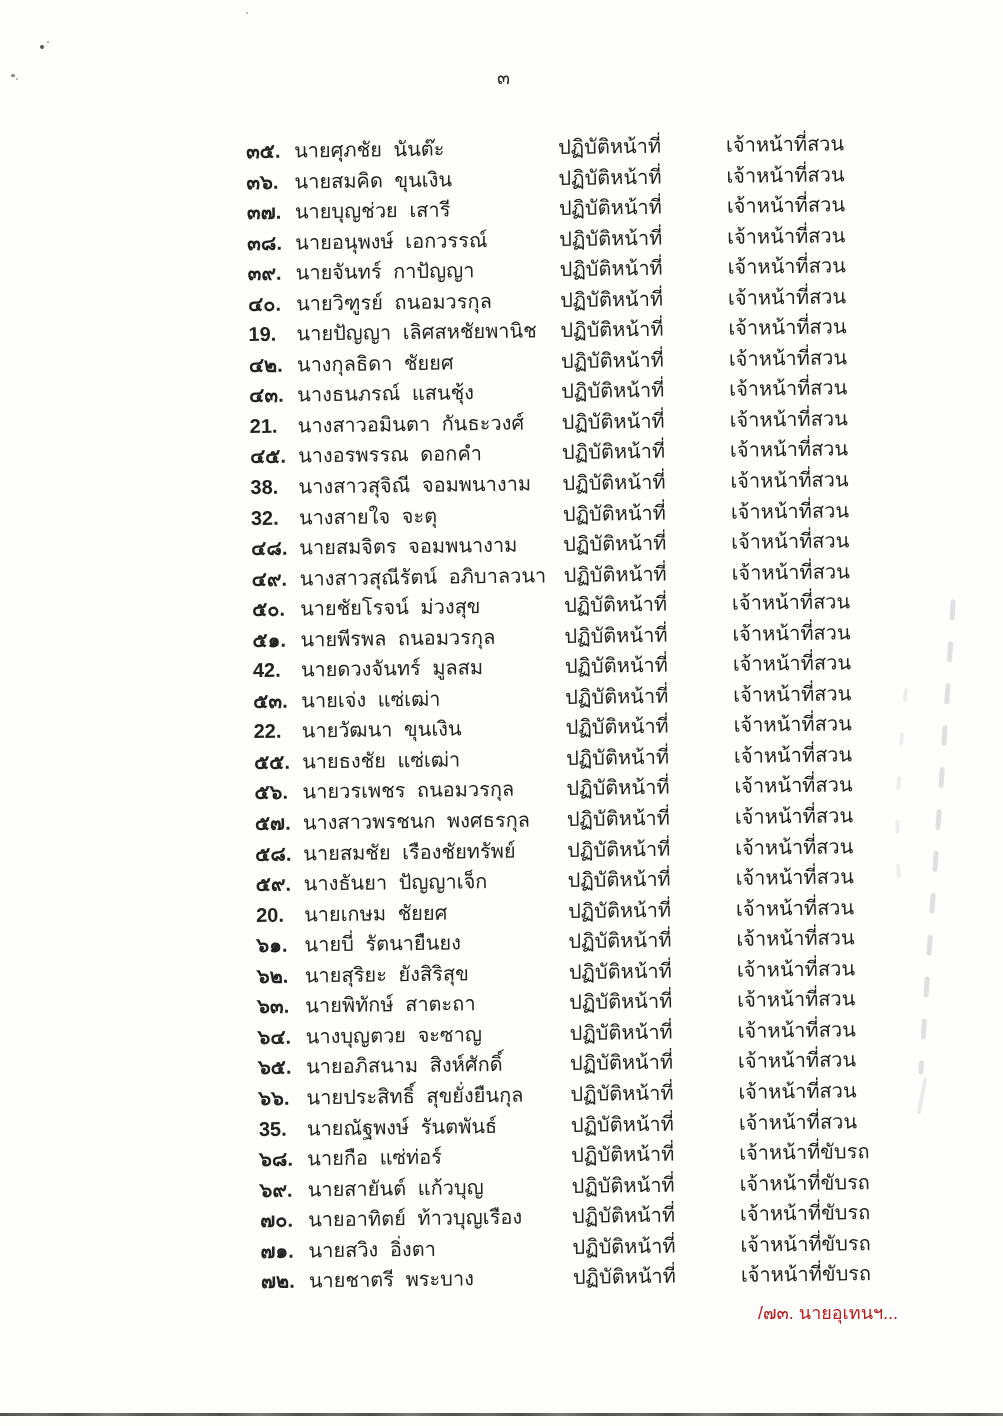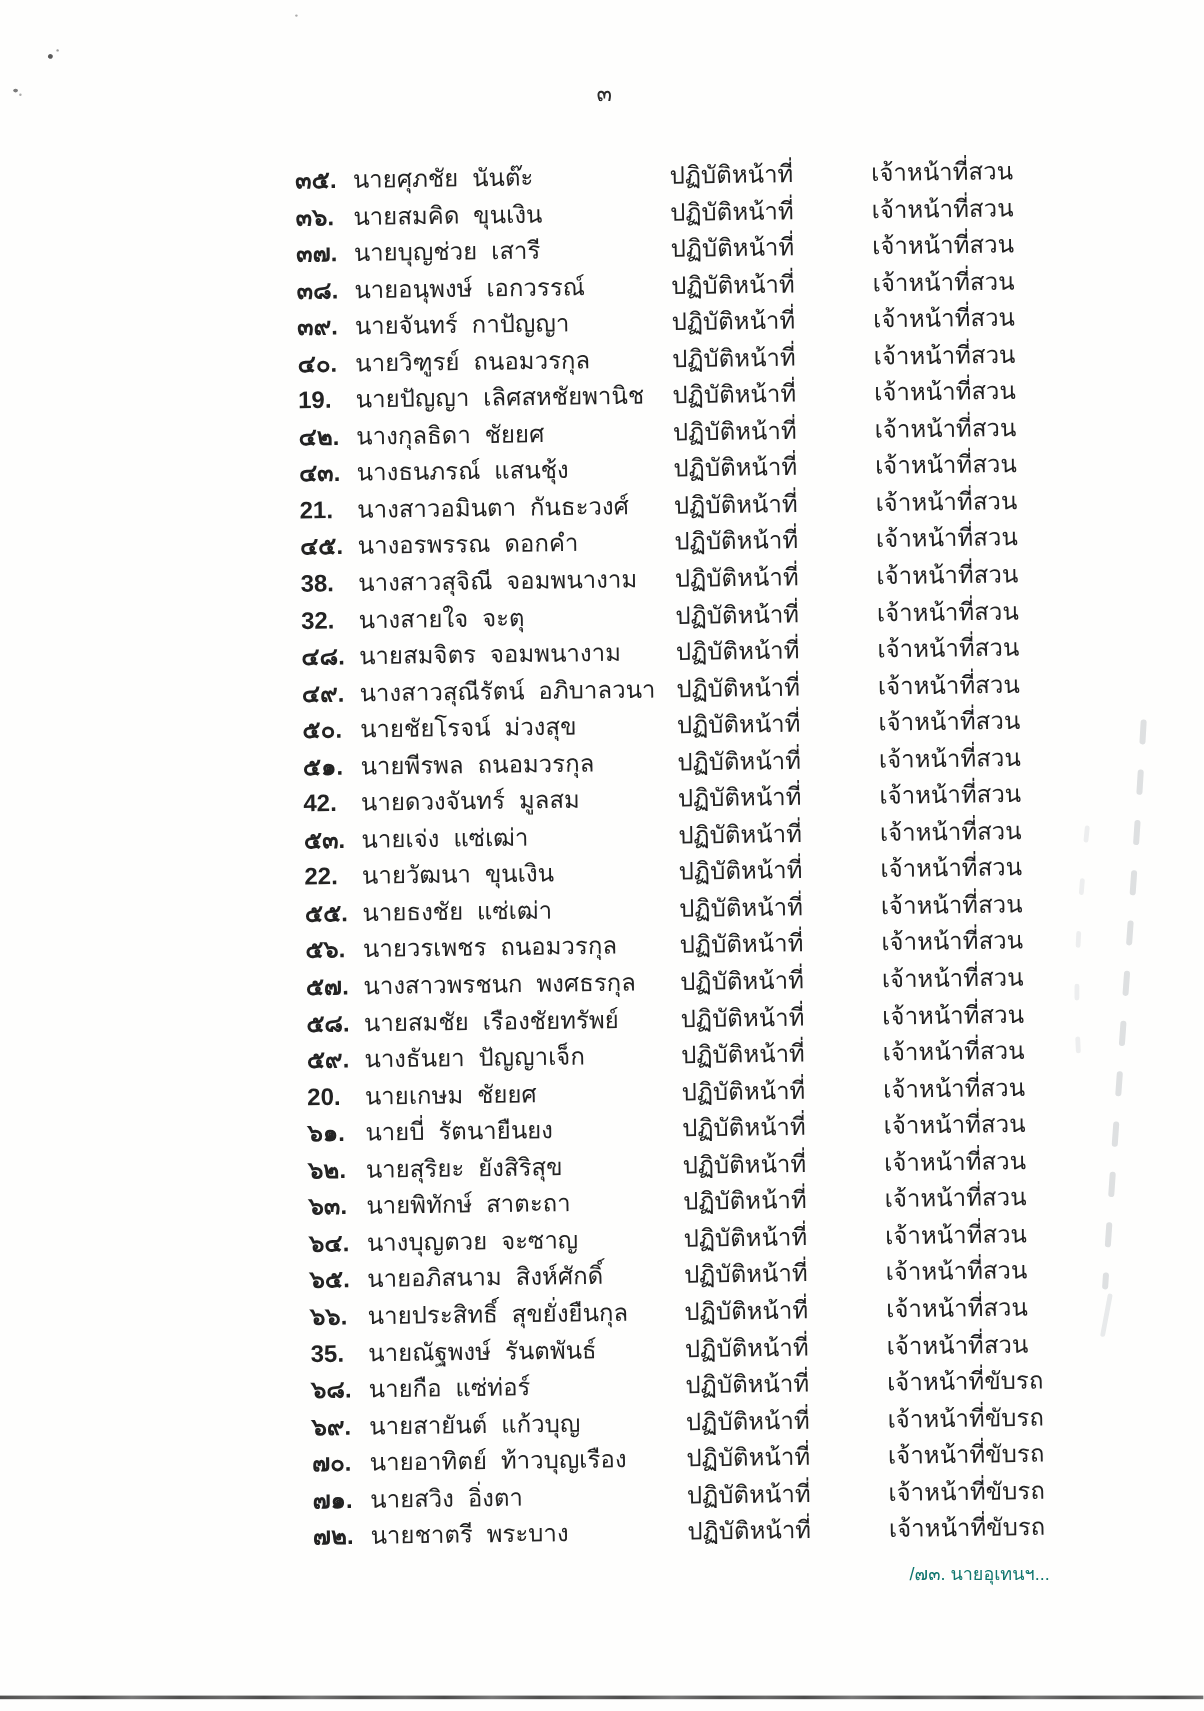--- a/index.html
+++ b/index.html
@@ -41,23 +41,23 @@
   }
   .cell-name { word-spacing: 6px; }
   .no {
     display: inline-block;
     width: 48px;
     font-weight: bold;
   }
   .continuation-note {
     position: absolute;
     left: 758px; top: 1298px;
-    font-size: 15px;
+    font-size: 18px;
     line-height: 30px;
-    color: #0f766e;
+    color: #b91c1c;
   }
   .bottom-edge {
     position: absolute;
     left: 0; top: 1413px;
     width: 1003px; height: 3px;
     background: repeating-linear-gradient(90deg,
       #3c3c3c 0px, #5a5a5a 38px, #383838 70px, #6b6b6b 110px, #3c3c3c 150px);
     opacity: 0.9;
   }
   .artifact-svg {

